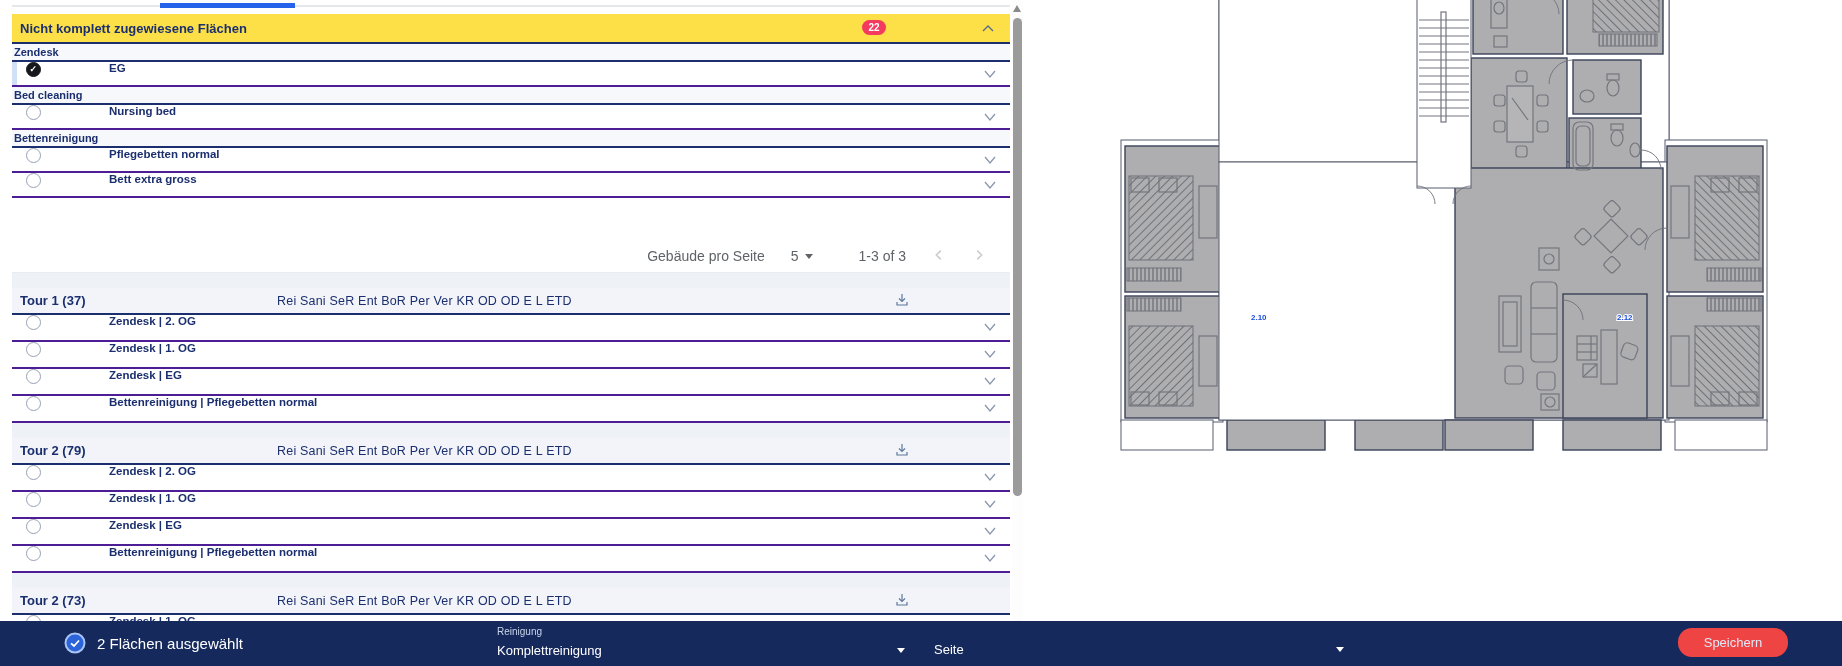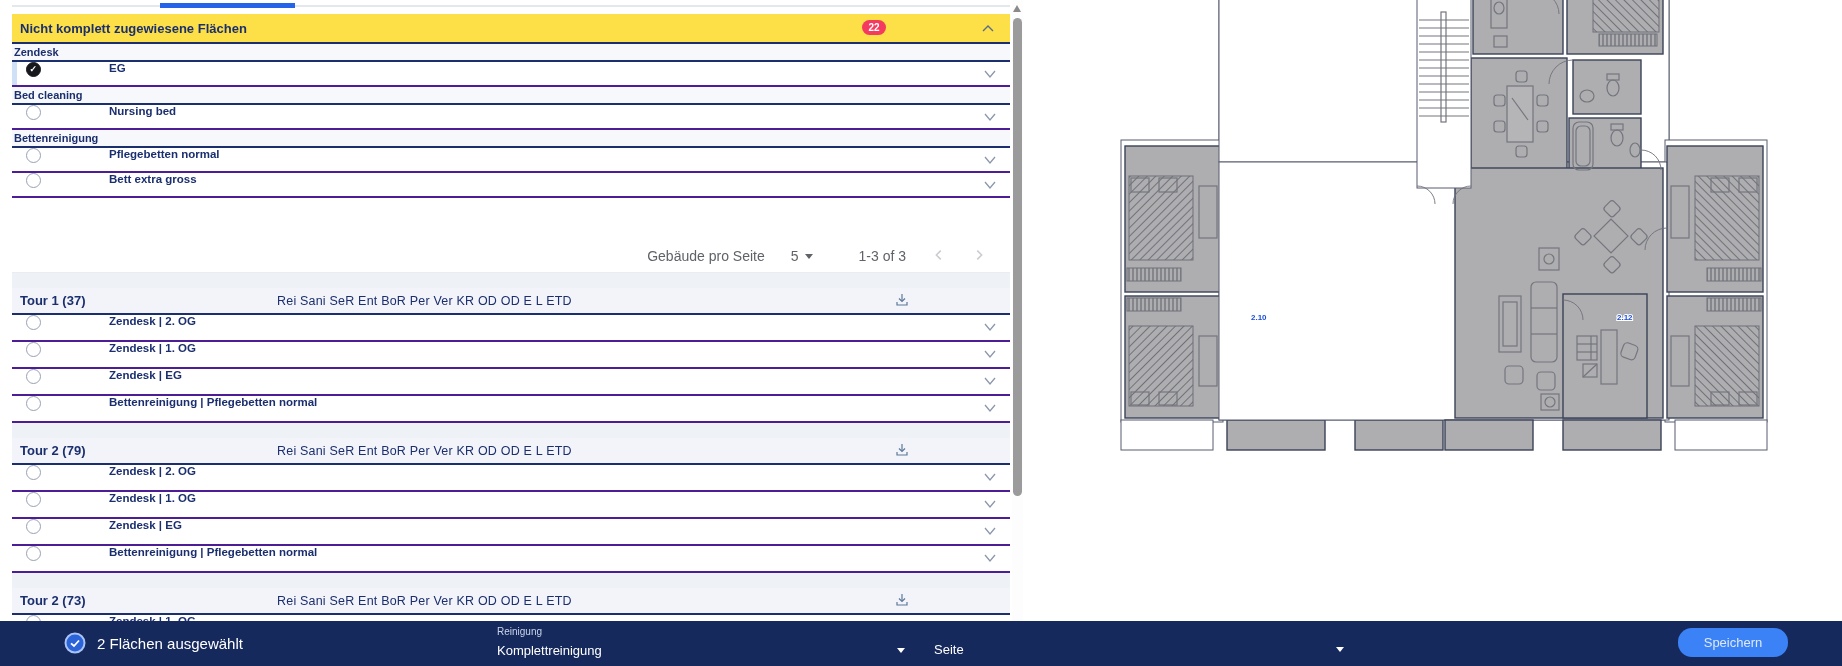--- a/index.html
+++ b/index.html
@@ -81,21 +81,21 @@
   .sel{position:absolute;left:64px;top:11px;display:flex;align-items:center;color:#fff;font-size:15px;}
   .sel svg{margin-right:11px;}
   .field-clean{position:absolute;left:497px;top:5px;width:412px;}
   .field-label{font-size:10px;color:#c9d4ea;}
   .field-value{font-size:13px;color:#fff;margin-top:6px;padding-bottom:12px;border-bottom:1px solid #fff;
                position:relative;}
   .field-tour{position:absolute;left:934px;top:21px;width:414px;}
   .field-tour .field-value{margin-top:0;}
   .sel-caret{position:absolute;right:4px;top:5px;width:0;height:0;border-left:4px solid transparent;
              border-right:4px solid transparent;border-top:5px solid #fff;}
-  .save-btn{position:absolute;left:1678px;top:7px;width:110px;height:29px;background:#3b82f6;
+  .save-btn{position:absolute;left:1678px;top:7px;width:110px;height:29px;background:#ef4444;
             color:#dfe9f9;font-size:13px;border:none;border-radius:14px;display:flex;
             align-items:center;justify-content:center;cursor:pointer;font-family:inherit;}
 </style>
 </head>
 <body>
 
 <div class="tabline">
   <div class="active"></div>
 </div>
 

